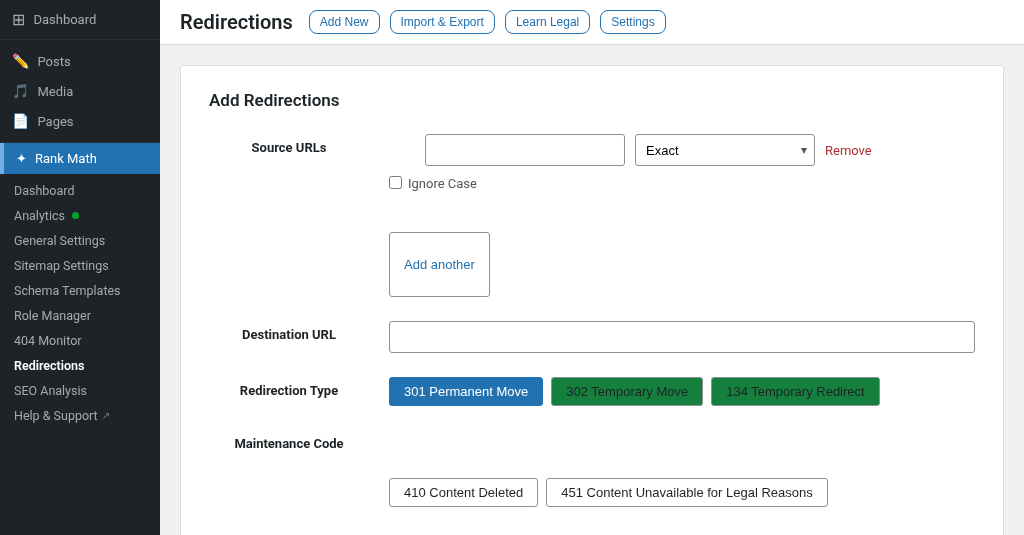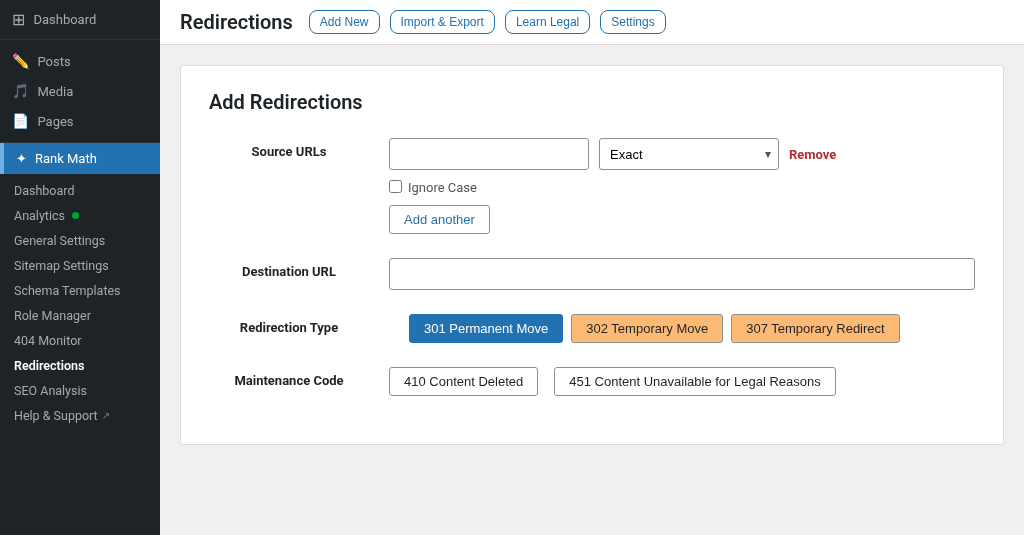--- a/index.html
+++ b/index.html
@@ -110,21 +110,21 @@
     }
 
     .form-card {
       background: #fff;
       border: 1px solid #dcdcde;
       border-radius: 3px;
       padding: 24px 28px;
     }
 
     .form-card-title {
-      font-size: 20px;
+      font-size: 17px;
       font-weight: 600;
       color: #1d2327;
       margin-bottom: 24px;
     }
 
     .form-row {
       display: flex;
       align-items: flex-start;
       margin-bottom: 24px;
       gap: 20px;
@@ -133,21 +133,21 @@
       width: 160px;
       flex-shrink: 0;
       font-weight: 700;
       color: #1d2327;
       font-size: 13px;
       padding-top: 6px;
       text-align: center;
     }
     .form-controls { flex: 1; display: flex; flex-direction: column; gap: 10px; }
 
-    .source-url-row { display: flex; align-items: center; gap: 10px; }
+    .source-url-row { display: flex; align-items: center; gap: 10px; margin-left: 36px; }
     .source-url-input {
       width: 200px;
       padding: 5px 8px;
       border: 1px solid #8c8f94;
       border-radius: 3px;
       font-size: 13px;
       height: 32px;
     }
 
     .exact-select {
@@ -174,65 +174,66 @@
       top: 50%;
       transform: translateY(-50%);
       pointer-events: none;
       font-size: 12px;
       color: #555;
     }
     .remove-link {
       color: #b32d2e;
       cursor: pointer;
       font-size: 13px;
-      font-weight: 700;
+      font-weight: 400;
     }
 
     .ignore-case-row { display: flex; align-items: flex-start; gap: 6px; }
     .ignore-case-row input[type=checkbox] { margin: 0; }
     .ignore-case-label { color: #50575e; font-size: 13px; }
 
     .add-another-btn {
       display: inline-block;
-      padding: 6px 14px;
+      padding: 24px 14px;
       border: 1px solid #8c8f94;
       background: #fff;
       border-radius: 3px;
       cursor: pointer;
       font-size: 13px;
       color: #2271b1;
       width: fit-content;
+      margin-top: 31px;
     }
 
     .destination-input {
       width: 100%;
       padding: 5px 8px;
       border: 1px solid #8c8f94;
       border-radius: 3px;
       font-size: 13px;
       height: 32px;
     }
 
-    .redirect-types { display: flex; gap: 8px; flex-wrap: wrap; margin-left: 20px; }
+    .redirect-types { display: flex; gap: 8px; flex-wrap: wrap; }
     .redirect-type-btn {
       padding: 6px 14px;
       border: 1px solid #8c8f94;
-      background: #fdba74;
+      background: #15803d;
       border-radius: 3px;
       cursor: pointer;
       font-size: 13px;
       color: #1d2327;
     }
     .redirect-type-btn.active {
       background: #2271b1;
       border-color: #2271b1;
       color: #fff;
     }
 
-    .maintenance-codes { display: flex; gap: 16px; flex-wrap: wrap; }
+    .maintenance-codes { display: flex; gap: 8px; flex-wrap: wrap; margin-top: 48px; }
     .maintenance-code-btn {
       padding: 6px 14px;
       border: 1px solid #8c8f94;
       background: #fff;
       border-radius: 3px;
       cursor: pointer;
       font-size: 13px;
       color: #1d2327;
     }
   </style>
@@ -340,21 +341,21 @@
           <input type="text" class="destination-input" style="">
         </div>
       </div>
 
       <div class="form-row">
         <div class="form-label">Redirection Type</div>
         <div class="form-controls">
           <div class="redirect-types">
             <button class="redirect-type-btn active">301 Permanent Move</button>
             <button class="redirect-type-btn">302 Temporary Move</button>
-            <button class="redirect-type-btn">307 Temporary Redirect</button>
+            <button class="redirect-type-btn">134 Temporary Redirect</button>
           </div>
         </div>
       </div>
 
       <div class="form-row">
         <div class="form-label">Maintenance Code</div>
         <div class="form-controls">
           <div class="maintenance-codes">
             <button class="maintenance-code-btn">410 Content Deleted</button>
             <button class="maintenance-code-btn">451 Content Unavailable for Legal Reasons</button>

